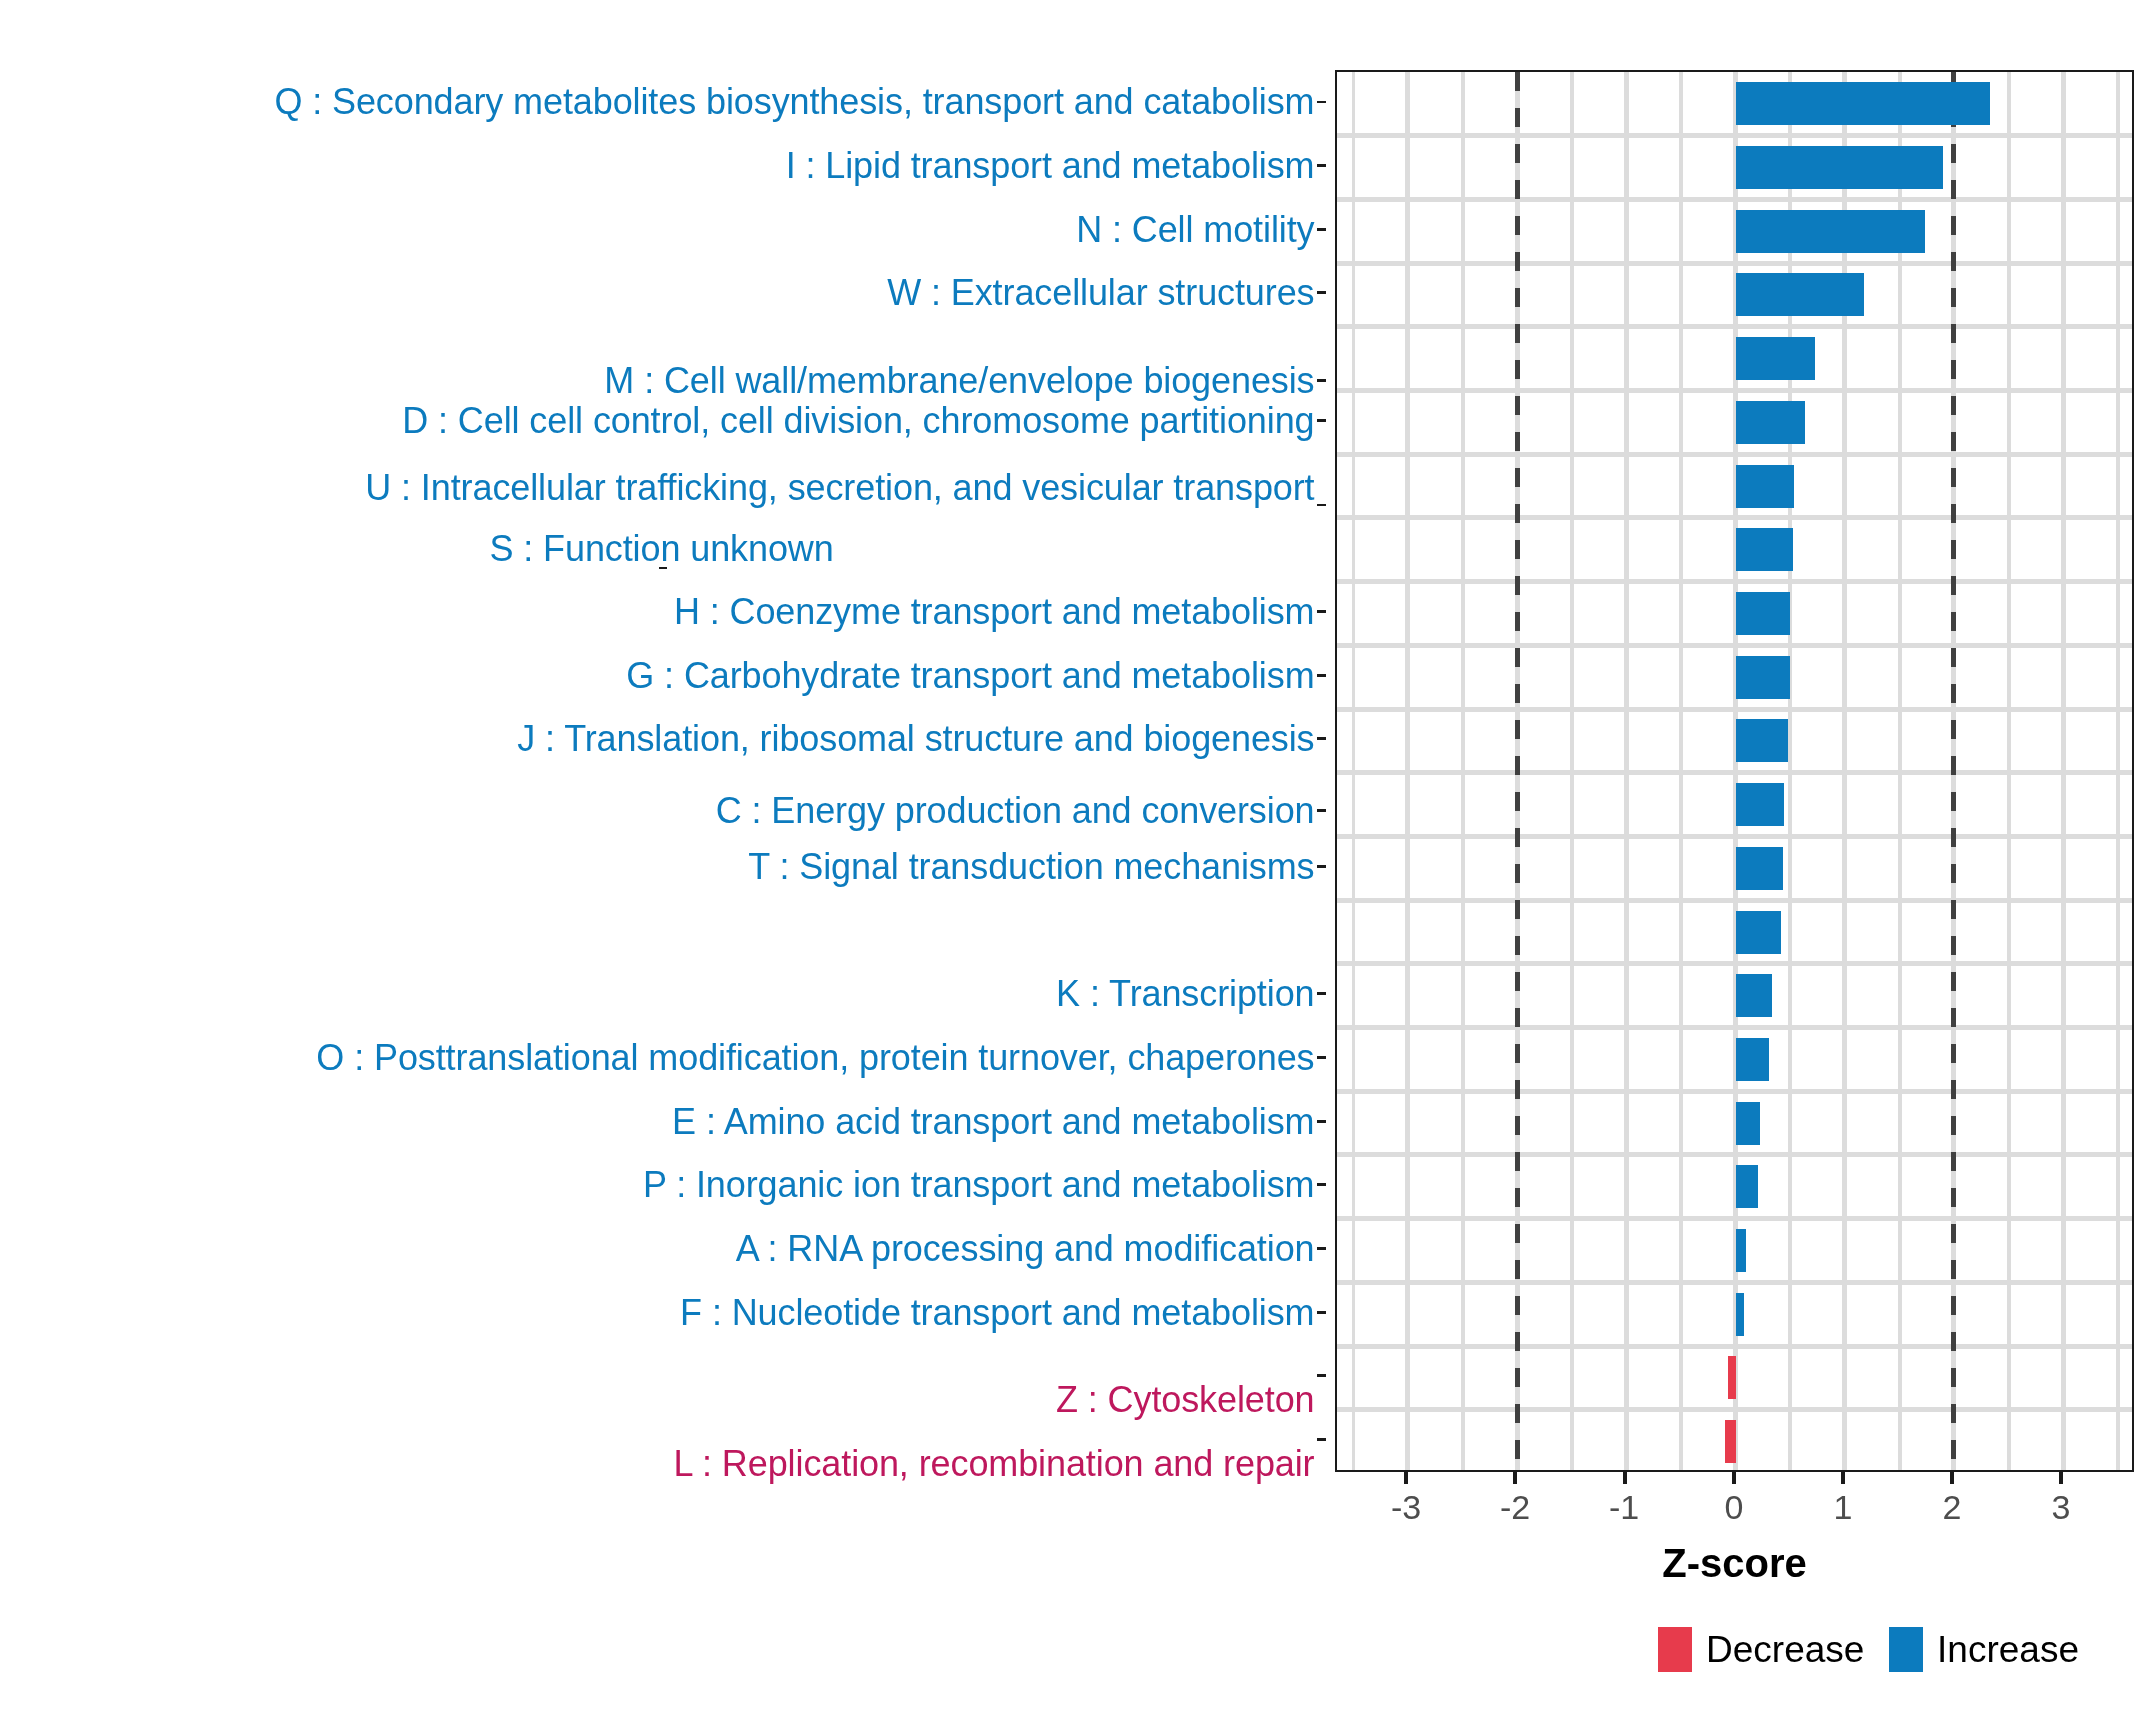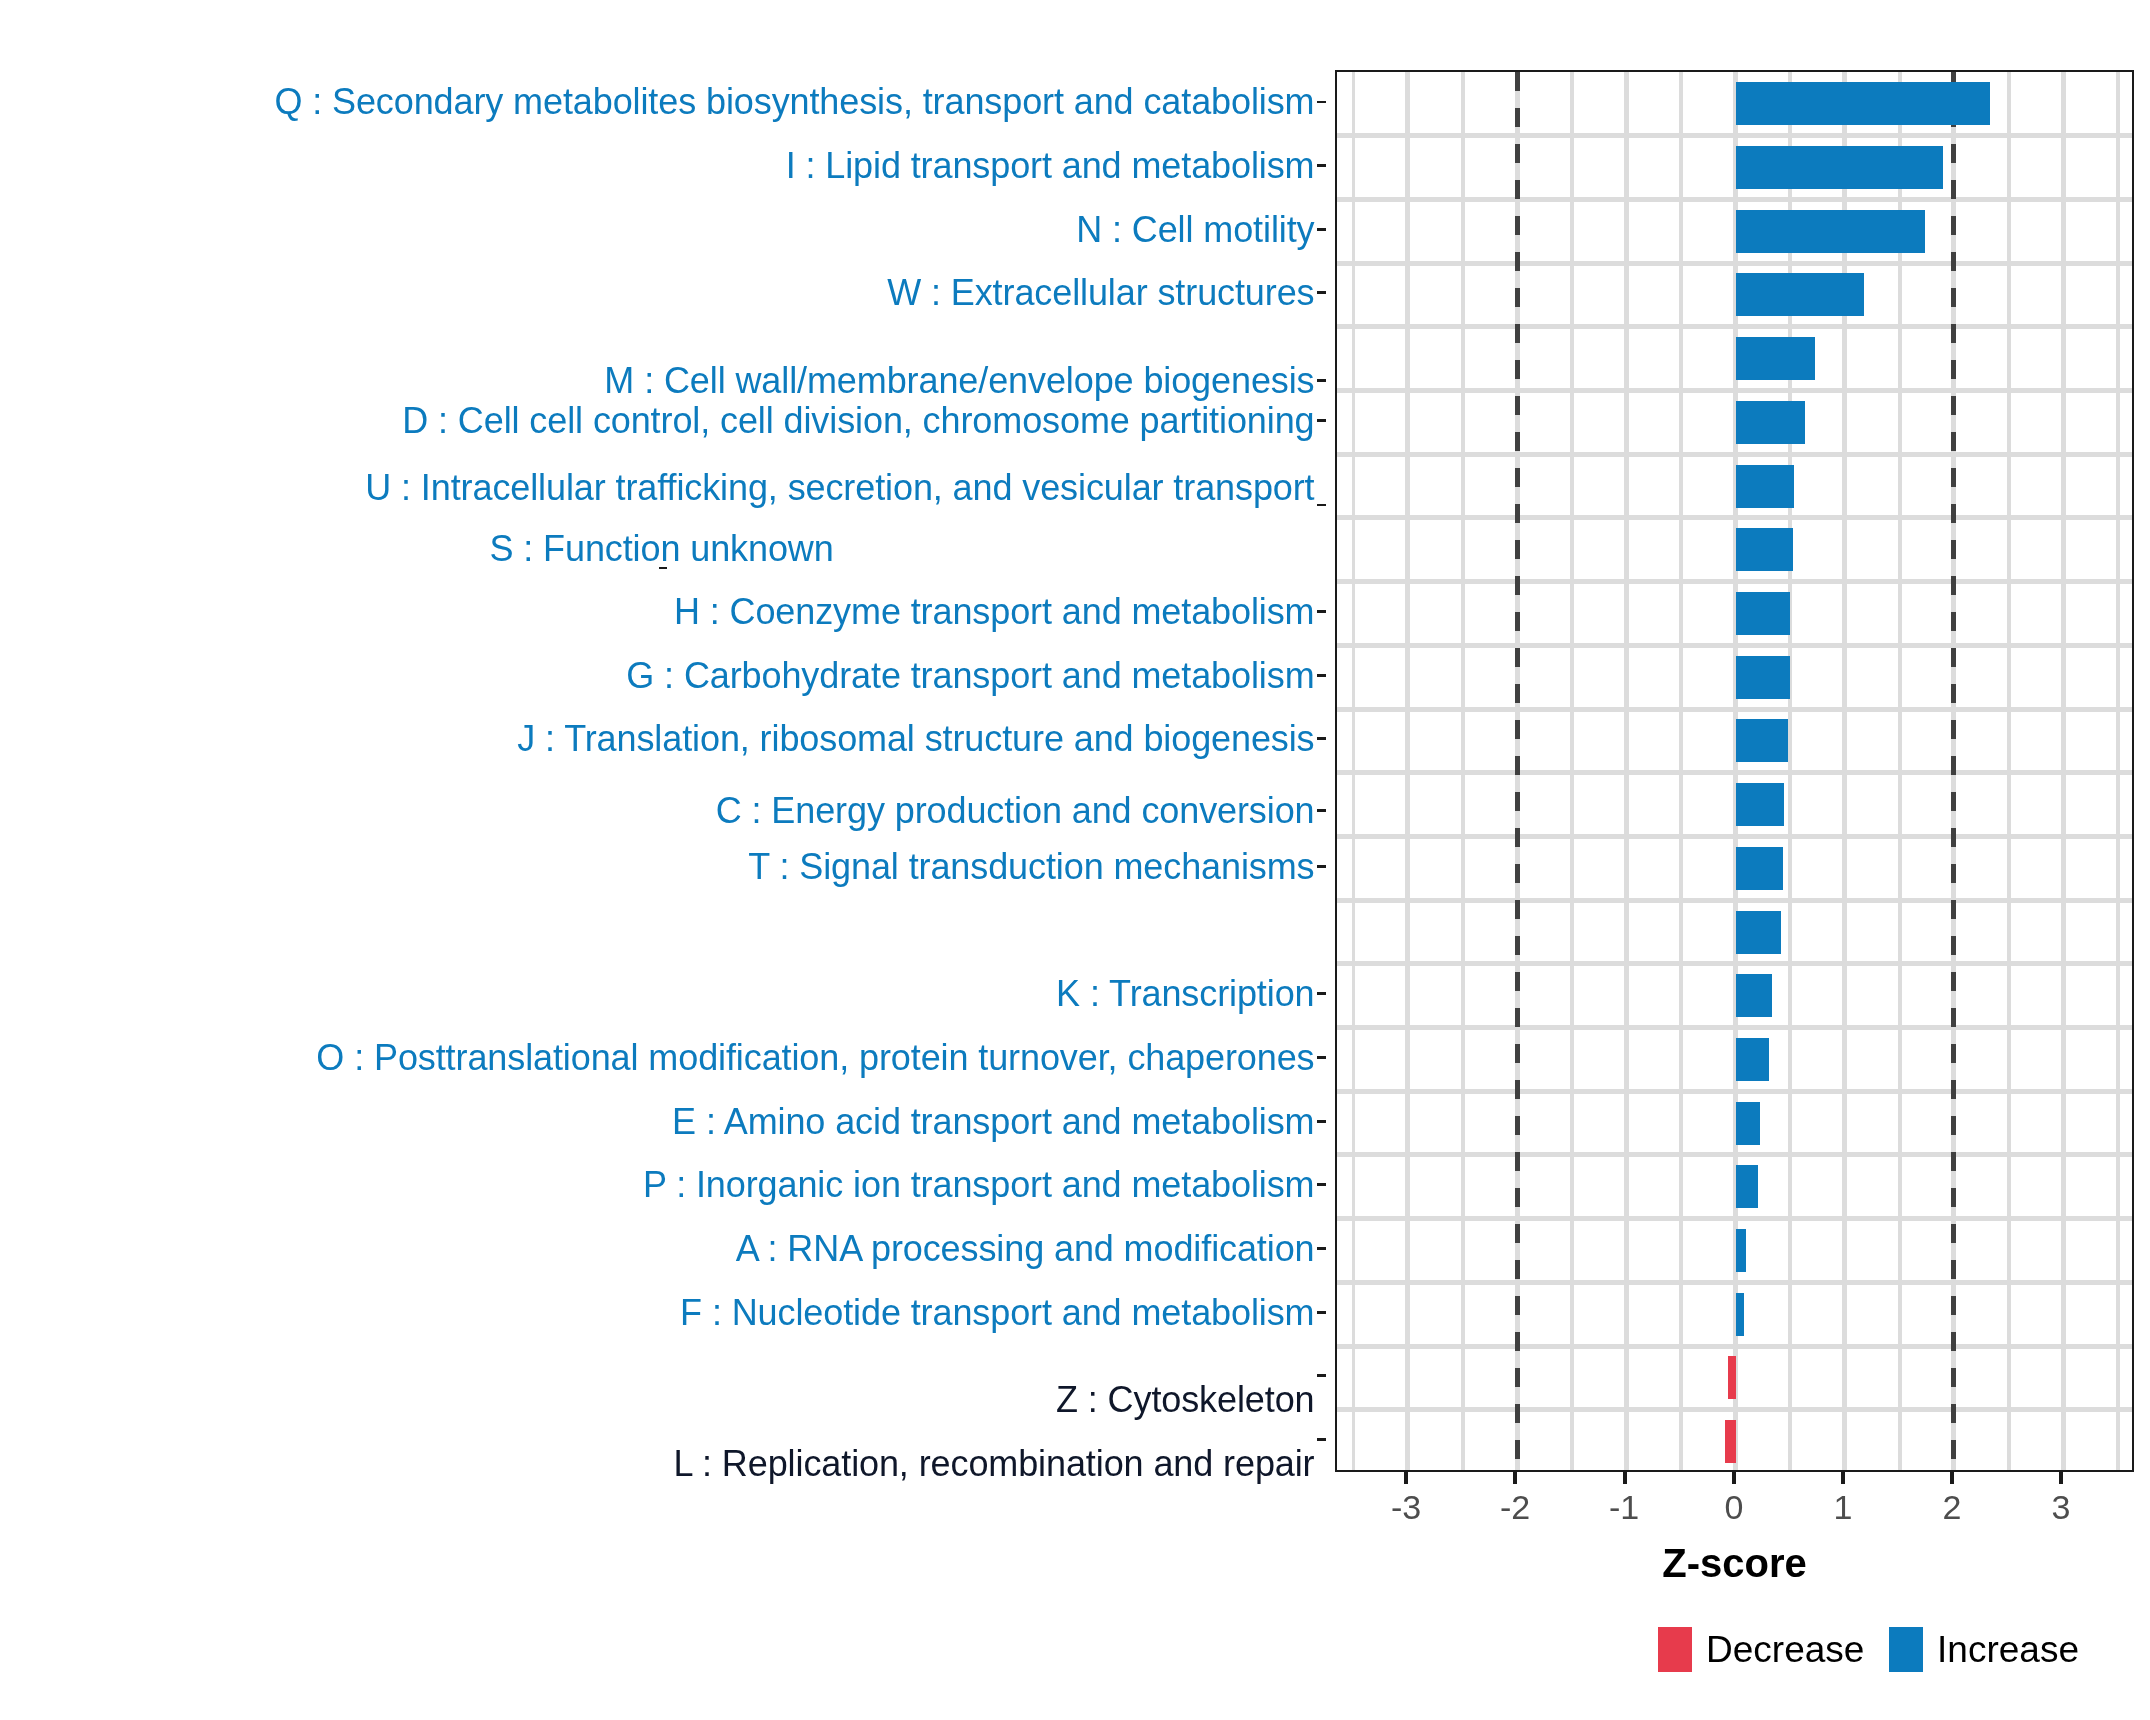--- a/index.html
+++ b/index.html
@@ -23,21 +23,21 @@
     display: flex; align-items: center; justify-content: flex-end;
   }
   .cat-label {
     font-size: 36px;
     line-height: 1;
     white-space: nowrap;
     letter-spacing: -0.1px;
     padding-right: 2.9px;
   }
   .cat-label.inc { color: #0C7BBE; }
-  .cat-label.dec { color: #0f172a; margin-top: 48px; }
+  .cat-label.dec { color: #be185d; margin-top: 48px; }
   .cat-tick {
     width: 8.6px; height: 2.2px;
     background: #1a1a1a;
     flex: 0 0 auto;
   }
 
   
   #panel {
     position: absolute;
     left: 1335px; top: 70px;

